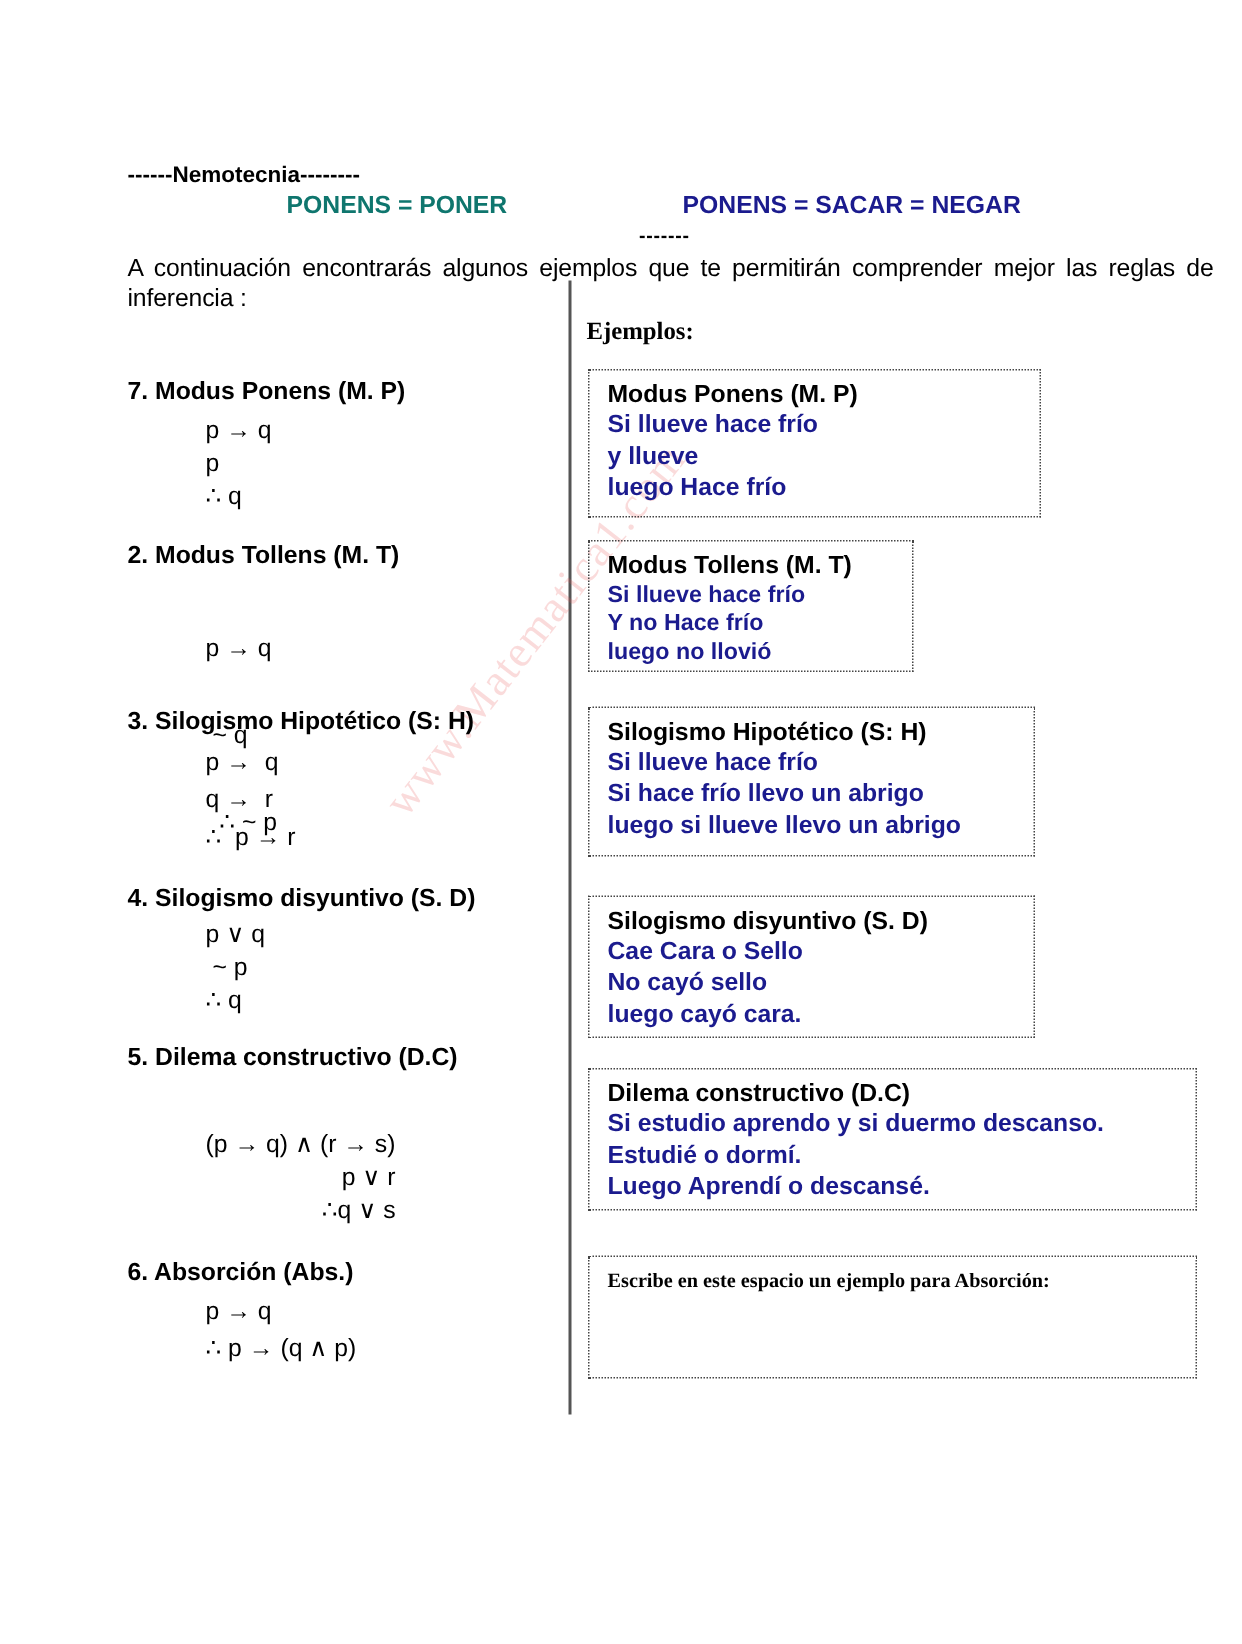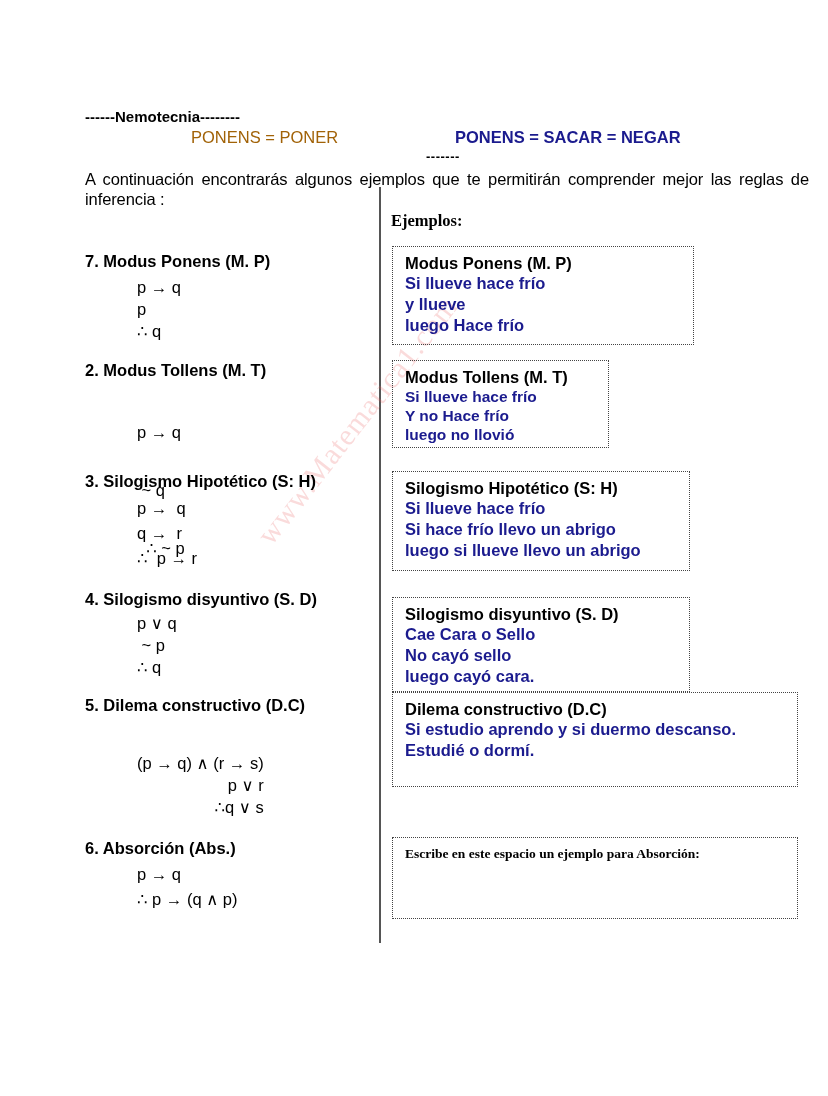--- a/index.html
+++ b/index.html
@@ -5,21 +5,21 @@
     html, body { margin: 0; padding: 0; background: #ffffff; }
     body {
       width: 828px; height: 1096px; position: relative; overflow: hidden;
       font-family: "Liberation Sans", sans-serif; color: #000;
     }
     .abs { position: absolute; white-space: nowrap; }
     .bold { font-weight: bold; }
     .serif { font-family: "Liberation Serif", serif; }
 
     #nemo-title { left: 85px; top: 108px; font-size: 15px; font-weight: bold; }
-    #ponens-mnemo { left: 191px; top: 128px; font-size: 16.5px; font-weight: normal; color: #a16207; }
+    #ponens-mnemo { left: 191px; top: 128px; font-size: 16.5px; font-weight: bold; color: #0f766e; }
     #tollens-mnemo { left: 455px; top: 128px; font-size: 16.5px; font-weight: bold; color: #1b1b8e; }
     #dashes-mid { left: 426px; top: 149px; font-size: 13px; font-weight: bold; letter-spacing: 0.5px; }
 
     #intro {
       left: 85px; top: 169px; width: 724px; font-size: 16.5px; line-height: 20px;
       white-space: normal; text-align: justify; text-align-last: left; letter-spacing: -0.1px;
     }
 
     #divider { left: 379px; top: 187px; width: 2px; height: 756px; background: #555; }
 
@@ -121,21 +121,22 @@
   <div class="bl">luego si llueve llevo un abrigo</div>
 </div>
 
 <div class="box" style="left:392px;top:597px;width:298px;height:95px;">
   <div class="bt">Silogismo disyuntivo (S. D)</div>
   <div class="bl">Cae Cara o Sello</div>
   <div class="bl">No cayó sello</div>
   <div class="bl">luego cayó cara.</div>
 </div>
 
-<div class="box" style="left:392px;top:692px;width:406px;height:95px;">
+<div class="box" style="left:392px;top:712px;width:406px;height:95px;">
   <div class="bt">Dilema constructivo (D.C)</div>
   <div class="bl">Si estudio aprendo y si duermo descanso.</div>
   <div class="bl">Estudié o dormí.</div>
+  <div class="bl">Luego Aprendí o descansé.</div>
 </div>
 
 <div class="box" style="left:392px;top:837px;width:406px;height:82px;padding-top:8px;">
   <div class="serif bold" style="font-size:13.5px;white-space:nowrap;">Escribe en este espacio un ejemplo para Absorción:</div>
 </div>
 
 </body></html>

